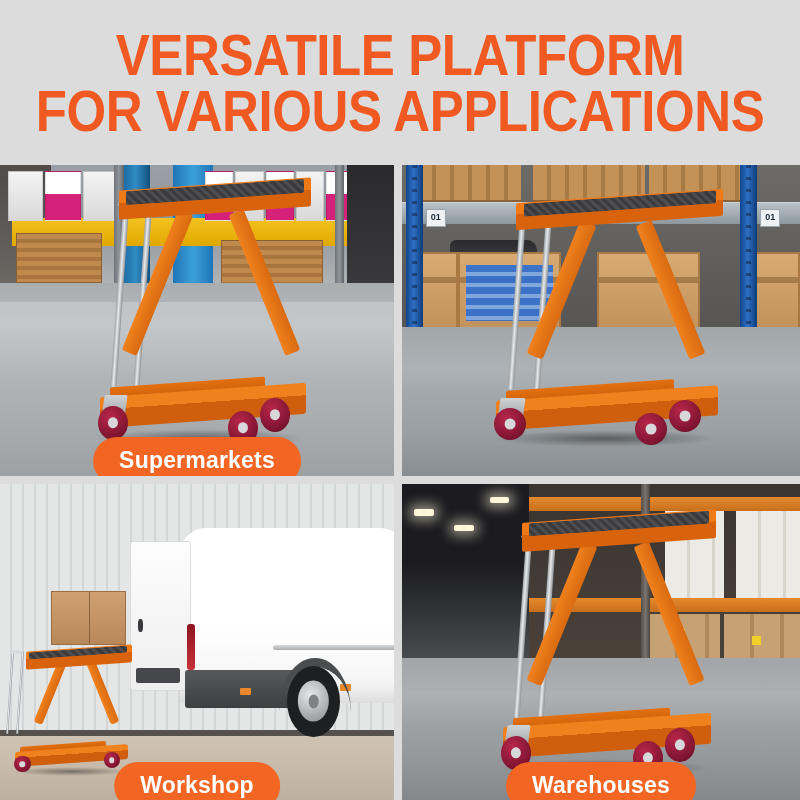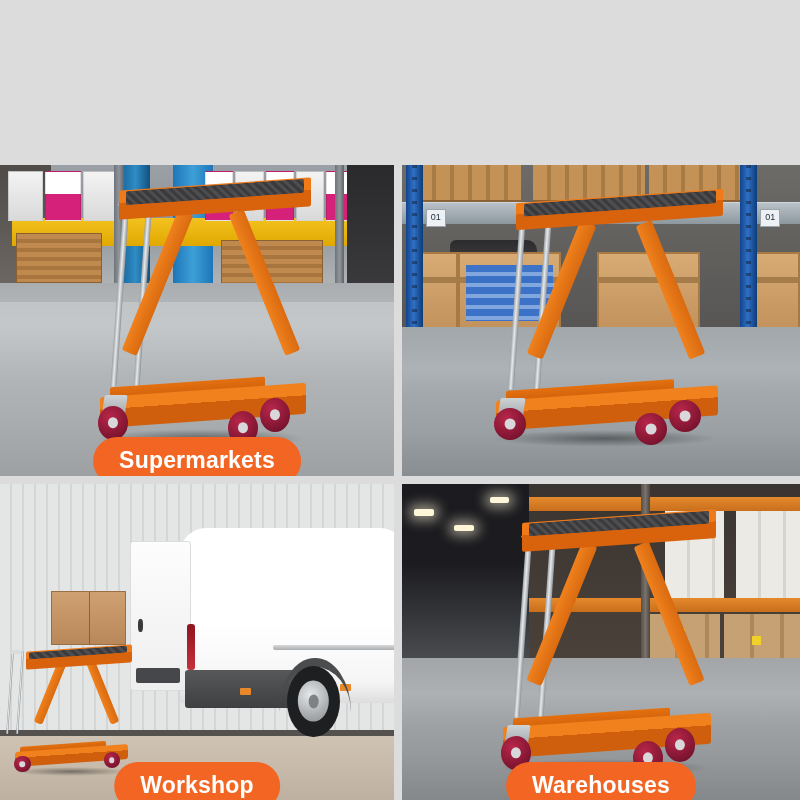--- a/index.html
+++ b/index.html
@@ -185,21 +185,21 @@
   }
   .s2-col.c1 { left: 1%; }
   .s2-col.c2 { left: 85%; }
   .s2-col::after {
     content: ""; position: absolute; left: 35%; top: 0; width: 30%; height: 100%;
     background: repeating-linear-gradient(180deg, rgba(0,0,0,.35) 0 3px, transparent 3px 12px);
   }
   .s2-num {
     position: absolute; top: 14%; width: 5%; height: 6%;
     background: #eef1f3; color: #1a2a3a;
-    font-size: 9px; font-weight: 400; line-height: 1;
+    font-size: 9px; font-weight: 700; line-height: 1;
     display: flex; align-items: center; justify-content: center;
     border: 1px solid #9aa4ac;
   }
   .s2-num.n1 { left: 6%; }
   .s2-num.n2 { left: 90%; }
   .s2-crate {
     position: absolute; bottom: 46%; height: 26%;
     background: linear-gradient(180deg,#d8ab74,#c2915c);
     border: 2px solid #a87943;
   }
@@ -467,20 +467,24 @@
   .cart.p3 { left: 2%; top: 52%; width: 32%; height: 40%; }
   .cart.p3 .c-top { top: 0; height: 14%; }
   .cart.p3 .c-arm.a1, .cart.p3 .c-arm.a2 { height: 52%; }
   .cart.p3 .c-handle { left: 0; width: 14%; height: 66%; top: 2%; }
 </style>
 </head>
 <body>
 
 <div id="page">
 
+  <div class="header">
+    <div class="headline l1">VERSATILE PLATFORM</div>
+    <div class="headline l2">FOR VARIOUS APPLICATIONS</div>
+  </div>
 
   <div class="grid">
 
     <div class="tile tl">
       <div class="scene">
         <div class="s1-rack"></div>
         <div class="s1-wallL"></div>
         <div class="s1-blue2"></div>
         <div class="s1-blue1"></div>
         <div class="s1-beam b1"></div>

